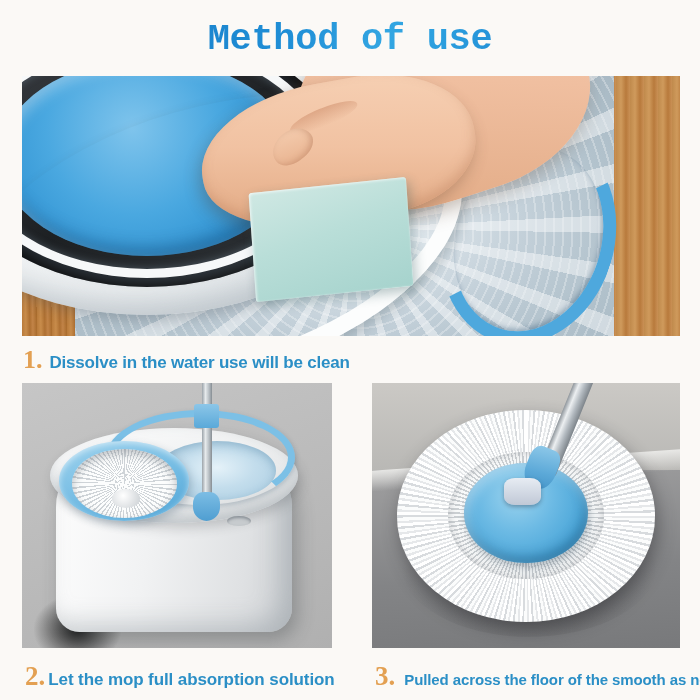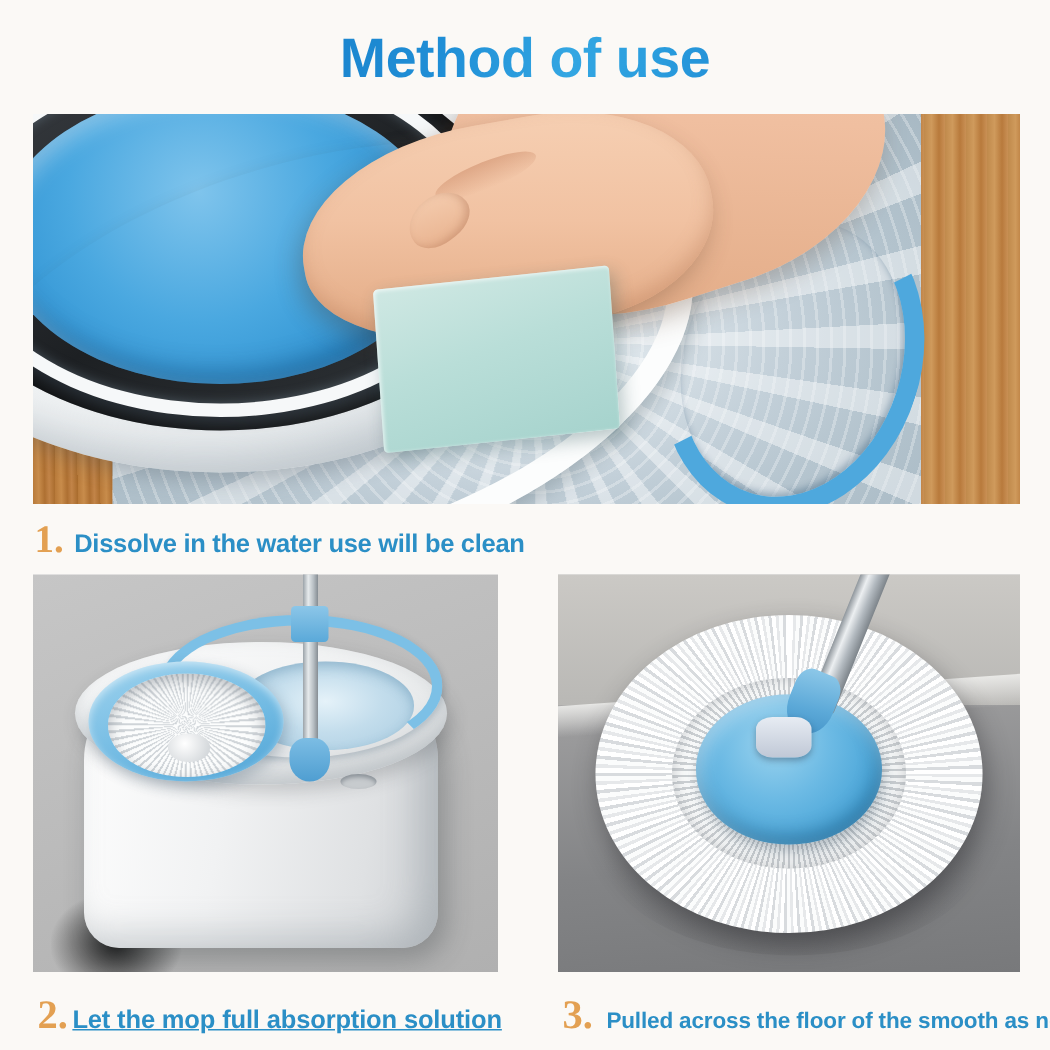--- a/index.html
+++ b/index.html
@@ -15,20 +15,21 @@
     font-family: "Liberation Sans", sans-serif;
     position: relative;
   }
 
   
   .title-wrap {
     position: absolute;
     left: 0; top: 18px;
     width: 700px;
     text-align: center;
+    font-family: Liberation Mono, monospace;
   }
   .title {
     display: inline-block;
     font-size: 37px;
     font-weight: bold;
     letter-spacing: -0.3px;
     background: linear-gradient(100deg, #1c86cf 0%, #1f8ed6 28%, #33a6e2 62%, #2b9ede 82%, #2492d8 100%);
     -webkit-background-clip: text;
     background-clip: text;
     color: transparent;
@@ -334,21 +335,21 @@
     color: #2b8fc6;
     font-weight: bold;
   }
 
   #caption-1 { left: 23px; top: 345px; }
   #caption-1 .cap-num  { font-size: 26px; margin-right: 7px; }
   #caption-1 .cap-text { font-size: 17px; letter-spacing: -.2px; }
 
   #caption-2 { left: 25px; top: 661px; }
   #caption-2 .cap-num  { font-size: 27px; margin-right: 3px; }
-  #caption-2 .cap-text { font-size: 17px; letter-spacing: -.1px; text-decoration: underline; }
+  #caption-2 .cap-text { font-size: 17px; letter-spacing: -.1px; }
 
   #caption-3 { left: 375px; top: 661px; }
   #caption-3 .cap-num  { font-size: 27px; margin-right: 9px; }
   #caption-3 .cap-text { font-size: 15px; letter-spacing: -.1px; }
 </style>
 </head>
 <body>
 
 <div class="title-wrap">
   <span class="title">Method of use</span>

